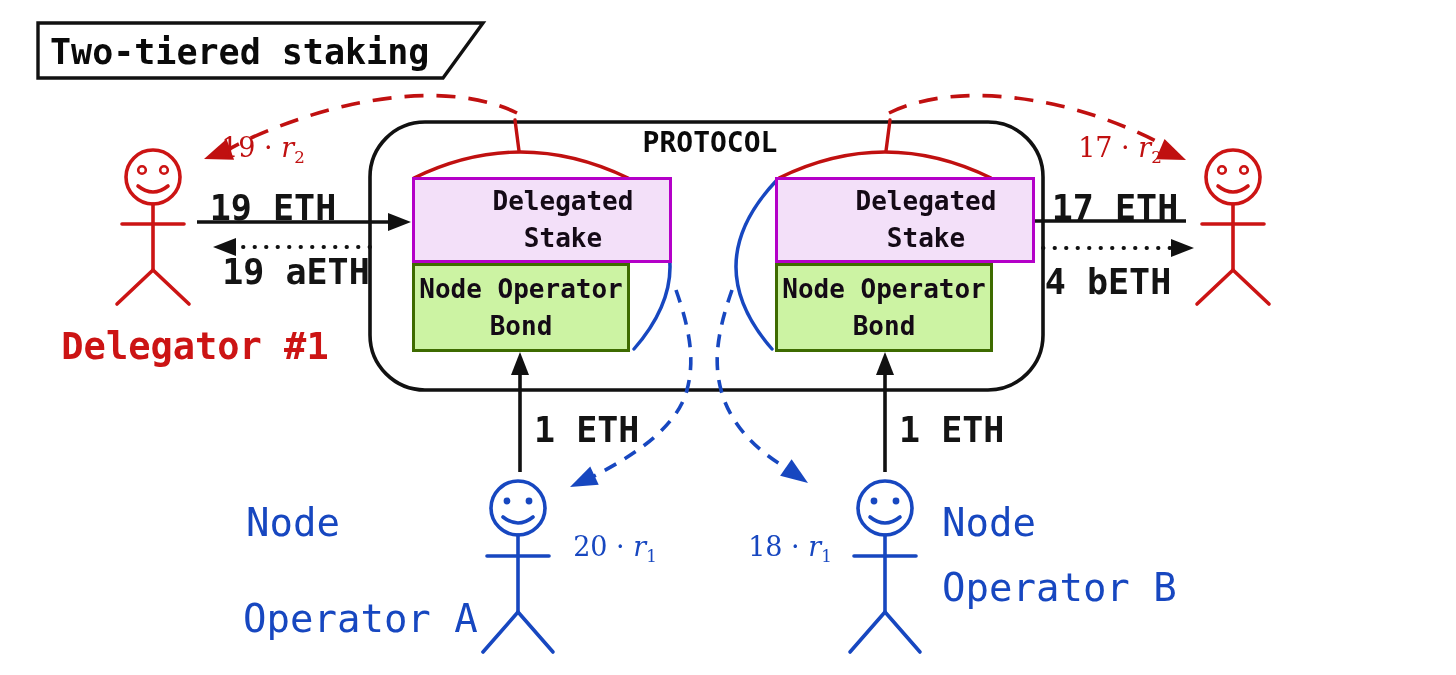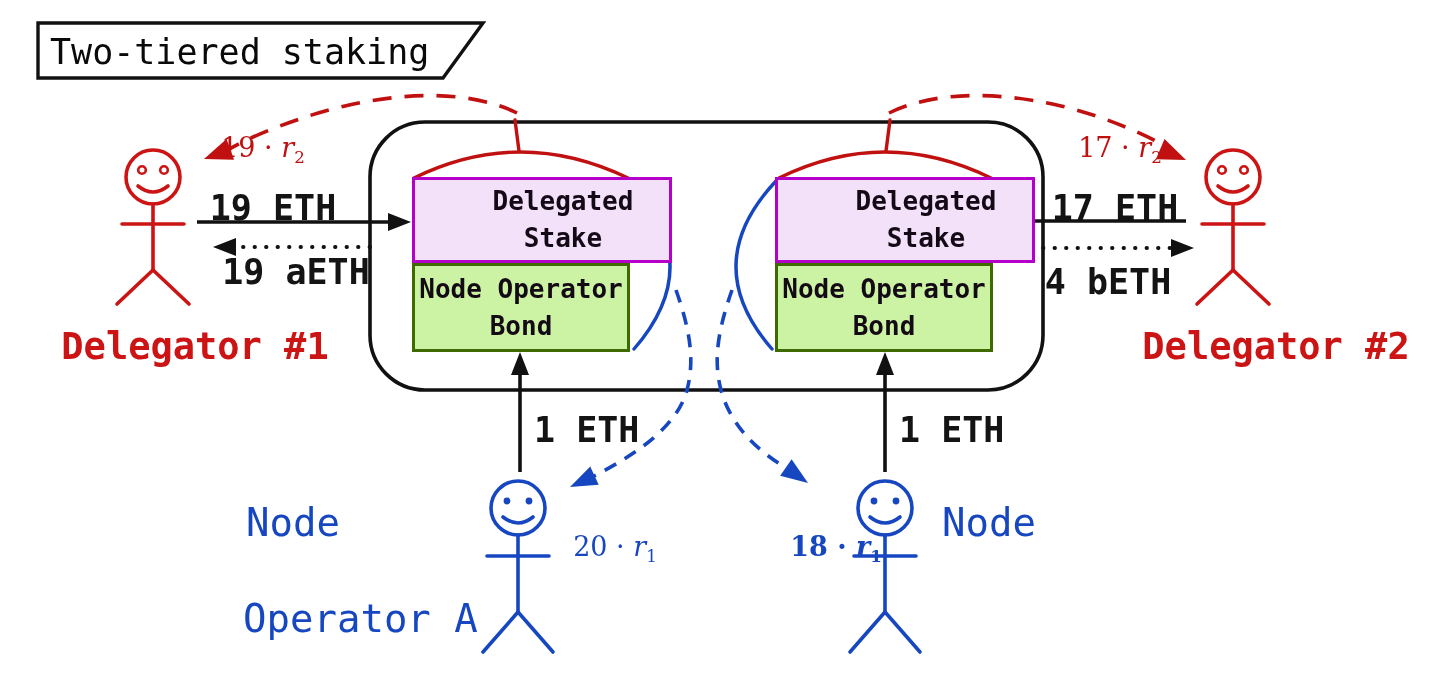--- a/index.html
+++ b/index.html
@@ -8,21 +8,21 @@
     --c-green-border:#3e6b00; --c-green-fill:#ccf3a3; --c-black:#111111;
   }
   html,body{margin:0;padding:0;}
   body{width:1456px;height:675px;background:#ffffff;overflow:hidden;
        font-family:"DejaVu Sans Mono","Liberation Mono",monospace;}
   #stage{position:relative;width:1456px;height:675px;}
   svg{position:absolute;left:0;top:0;}
   .lbl{position:absolute;white-space:nowrap;color:var(--c-black);}
   .ctr{transform:translateX(-50%);}
   .flow{font-size:35px;font-weight:bold;color:#141414;}
-  .title{font-size:35px;font-weight:normal;color:#0a0a0a;}
+  .title{font-size:35px;font-weight:bold;color:#0a0a0a;}
   .protocol{font-size:28px;font-weight:bold;color:#0a0a0a;}
   .dname{font-size:37px;font-weight:bold;color:var(--c-red-bright);}
   .oname{font-size:39px;font-weight:normal;color:var(--c-blue);}
   .math{font-family:"DejaVu Serif","Liberation Serif",serif;font-size:27px;margin-top:34px;}
   .math i{font-style:italic;}
   .math sub{font-size:0.62em;vertical-align:-0.35em;}
   .math.red{color:var(--c-red);}
   .math.blue{color:var(--c-blue);}
   .box{position:absolute;display:flex;align-items:center;justify-content:center;
        text-align:center;font-weight:bold;color:#140a16;
@@ -155,33 +155,34 @@
     <span>Node Operator Bond</span>
   </div>
   <div class="box purple" style="left:775px;top:177px;width:212px;height:80px;">
     <span>Delegated Stake</span>
   </div>
   <div class="box green" style="left:775px;top:263px;width:212px;height:83px;">
     <span>Node Operator Bond</span>
   </div>
 
   <div class="lbl title" style="left:50px;top:32px;">Two-tiered staking</div>
+  <div class="lbl protocol ctr" style="left:710px;top:126px;">PROTOCOL</div>
 
   <div class="lbl flow ctr" style="left:273px;top:188px;">19 ETH</div>
   <div class="lbl flow ctr" style="left:296px;top:252px;">19 aETH</div>
   <div class="lbl math red ctr" style="left:263px;top:98px;"><span>19 · </span><i>r</i><sub>2</sub></div>
   <div class="lbl dname ctr" style="left:195px;top:325px;">Delegator #1</div>
 
   <div class="lbl flow ctr" style="left:1115px;top:188px;">17 ETH</div>
   <div class="lbl flow ctr" style="left:1108px;top:262px;">4 bETH</div>
   <div class="lbl math red ctr" style="left:1120px;top:98px;"><span>17 · </span><i>r</i><sub>2</sub></div>
-  <div class="lbl dname ctr" style="left:1276px;top:325px;">Delegator #2</div>
 
   <div class="lbl flow" style="left:534px;top:410px;">1 ETH</div>
   <div class="lbl math blue ctr" style="left:615px;top:497px;text-align:center;"><span>20 · </span><i>r</i><sub>1</sub></div>
   <div class="lbl oname" style="left:246px;top:500px;">Node</div>
   <div class="lbl oname" style="left:243px;top:596px;">Operator A</div>
 
   <div class="lbl flow" style="left:899px;top:410px;">1 ETH</div>
-  <div class="lbl math blue ctr" style="left:836px;top:497px;font-weight:bold;"><span>18 · </span><i>r</i><sub>1</sub></div>
+  <div class="lbl math blue ctr" style="left:790px;top:497px;"><span>18 · </span><i>r</i><sub>1</sub></div>
   <div class="lbl oname" style="left:942px;top:500px;">Node</div>
+  <div class="lbl oname" style="left:942px;top:565px;">Operator B</div>
 
 </div>
 
 </body></html>

